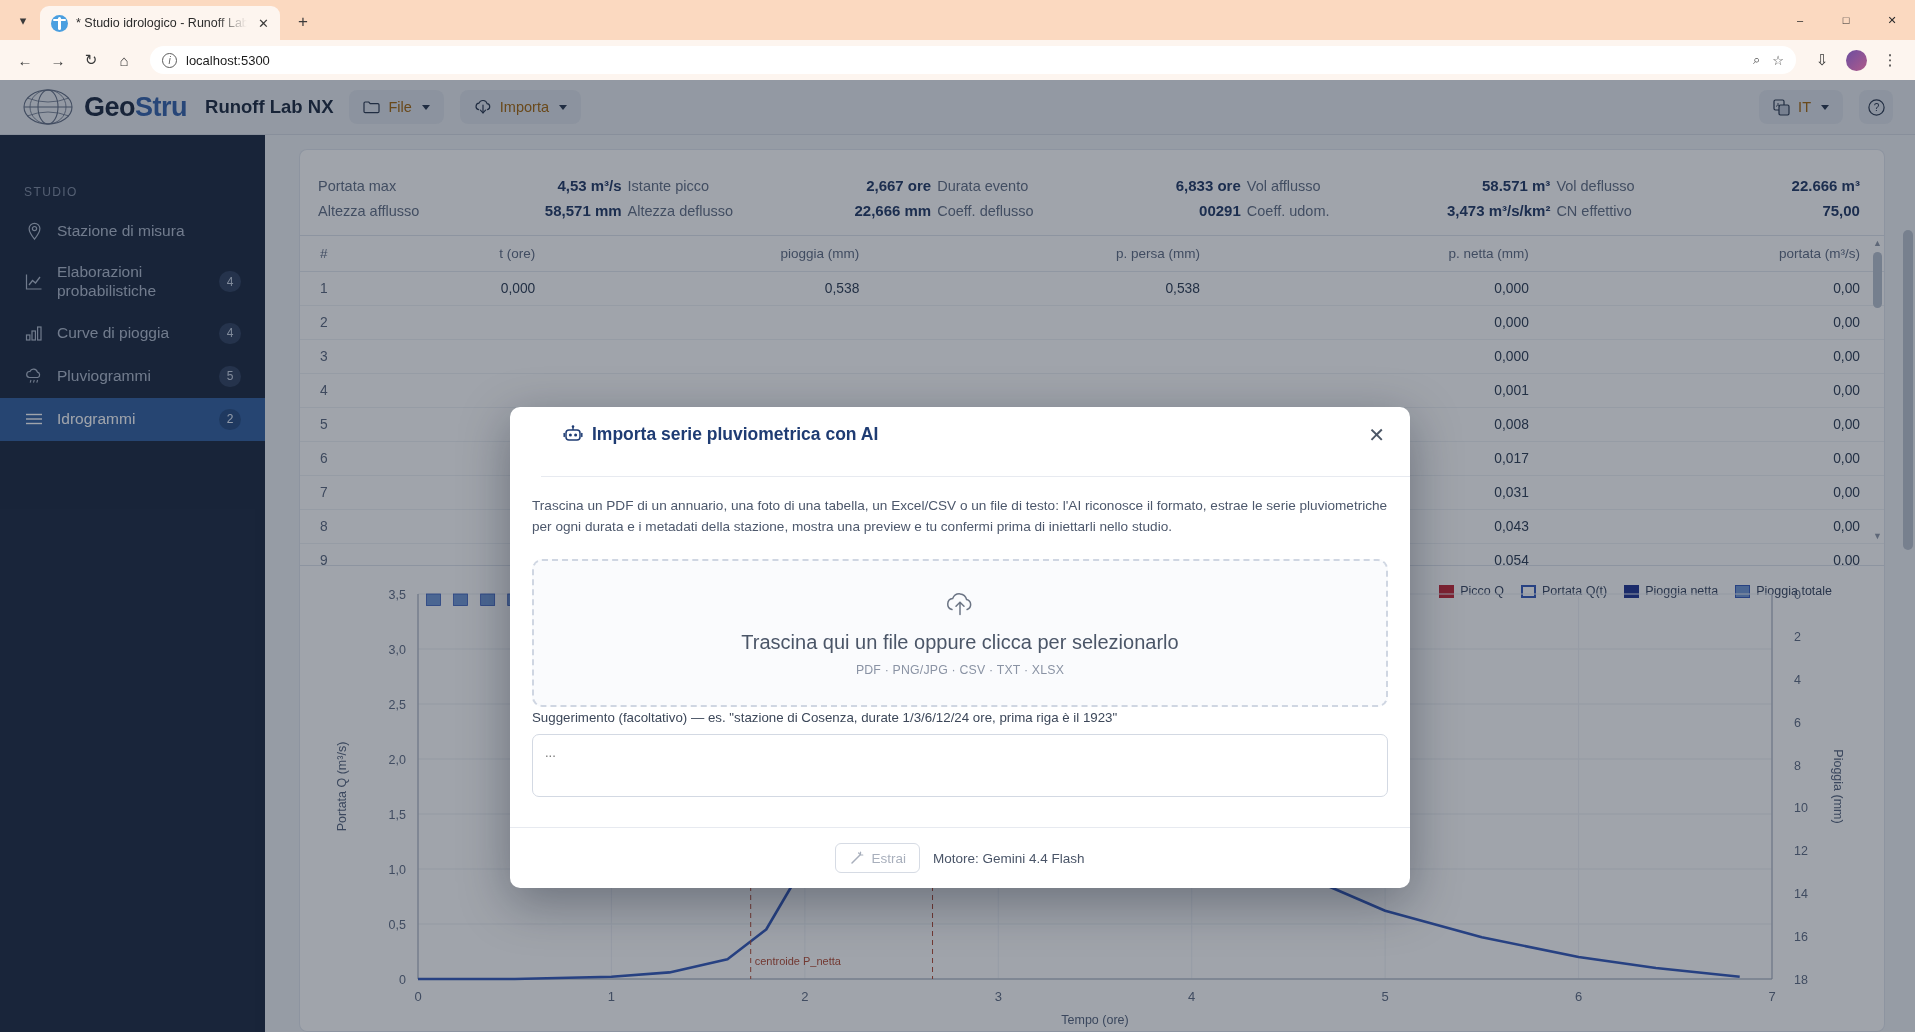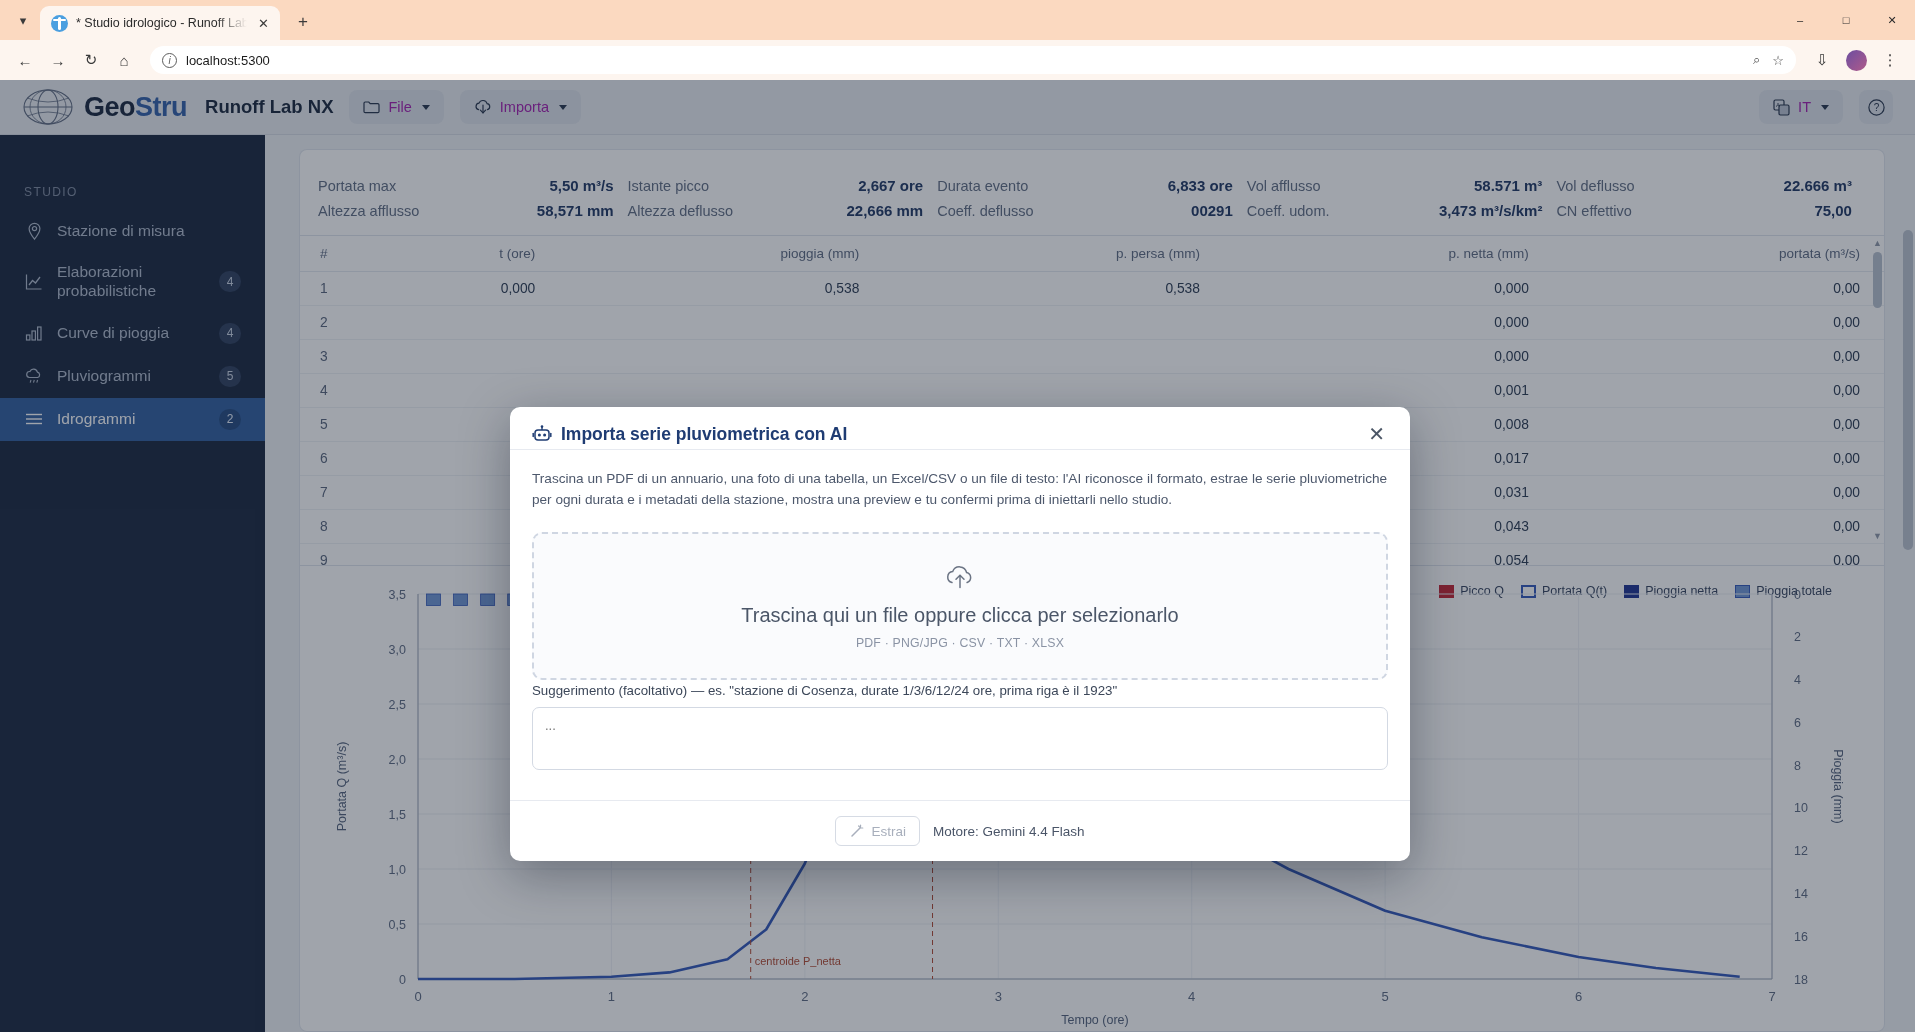--- a/index.html
+++ b/index.html
@@ -80,21 +80,21 @@
     display: flex; align-items: center; padding: 0 22px; gap: 16px; flex: 0 0 55px;
   }
   .brand { display: flex; align-items: center; gap: 10px; }
   .globe { width: 52px; height: 38px; }
   .brandname { font-size: 27px; font-weight: 800; letter-spacing: -0.5px; }
   .brandname .geo { color: #15243c; }
   .brandname .stru { color: #2f5ea8; }
   .appname { font-size: 18.5px; font-weight: 700; color: #16243a; margin-left: 2px; }
   .tbtn {
     height: 34px; padding: 0 14px; border-radius: 8px; background: #dde2ea;
-    display: flex; align-items: center; gap: 8px; font-size: 14.5px; color: #a21caf;
+    display: flex; align-items: center; gap: 8px; font-size: 14.5px; color: #a16207;
     border: none; cursor: pointer;
   }
   .caret { border-left: 4px solid transparent; border-right: 4px solid transparent;
     border-top: 5px solid #24324a; margin-left: 2px; }
   .appbar-spacer { flex: 1; }
   .helpbtn { width: 34px; height: 34px; border-radius: 8px; background: #dde2ea;
     display:flex; align-items:center; justify-content:center; color: #24324a; }
 
   .body { flex: 1; display: flex; min-height: 0; }
 
@@ -121,21 +121,21 @@
   
   .main { flex: 1; min-width: 0; padding: 14px 30px 0 34px; overflow: hidden;
     display: flex; flex-direction: column; }
 
   .topstrip { height: 12px; background: #fff; border: 1px solid #dfe4ec;
     border-radius: 8px 8px 0 0; border-bottom: none; }
 
   .stats { background: #fff; border: 1px solid #dfe4ec; border-top: none;
     padding: 12px 18px 12px; }
   .stat-row { display: flex; align-items: baseline; padding: 4px 0; }
-  .stat-cell { flex: 1; display: flex; align-items: baseline; gap: 6px; padding-right: 14px; }
+  .stat-cell { flex: 1; display: flex; align-items: baseline; gap: 6px; padding-right: 6px; }
   .stat-k { font-size: 14.5px; color: #5e6b82; white-space: nowrap; }
   .stat-v { flex: 1; text-align: right; font-size: 15px; font-weight: 700; color: #1c3461;
     white-space: nowrap; }
 
   
   .tablewrap { background: #fff; border: 1px solid #dfe4ec; border-top: none;
     position: relative; height: 330px; overflow: hidden; }
   table { width: 100%; border-collapse: collapse; }
   thead th {
     font-size: 13.5px; font-weight: 500; color: #5b6880; text-align: right;
@@ -161,22 +161,23 @@
   .plot { position: absolute; left: 0; right: 0; top: 0; bottom: 0; }
 
   
   .overlay { position: absolute; inset: 0; background: rgba(28,38,56,0.42); z-index: 40; }
   .modal {
     position: absolute; left: 510px; top: 327px; width: 900px;
     background: #fff; border-radius: 10px; z-index: 50;
     box-shadow: 0 14px 50px rgba(10,18,34,0.35); overflow: hidden;
   }
   .modal-head {
-    display: flex; padding: 17px 22px 4px;
+    display: flex; align-items: center; padding: 17px 22px 31px;
     border-bottom: 1px solid #e7eaf0;
+    margin-left: 31px;
   }
   .modal-title { font-size: 17.5px; font-weight: 700; color: #1f3c73;
     display: flex; align-items: center; gap: 9px; }
   .modal-x { margin-left: auto; font-size: 20px; color: #4b5666; cursor: pointer;
     line-height: 1; padding: 0 3px; }
   .modal-body { padding: 18px 22px 6px; }
   .modal-desc { font-size: 13.6px; color: #4d586c; line-height: 1.56; }
   .dropzone {
     margin-top: 22px; border: 2px dashed #cfd6e2; border-radius: 10px;
     background: #fafbfd; height: 148px; display: flex; flex-direction: column;
@@ -365,21 +366,21 @@
       </div>
 
       <div class="main">
 
         <div class="topstrip"></div>
 
         <div class="stats">
           <div class="stat-row">
             <div class="stat-cell">
               <span class="stat-k">Portata max</span>
-              <span class="stat-v">5,50 m³/s</span>
+              <span class="stat-v">4,53 m³/s</span>
             </div>
             <div class="stat-cell">
               <span class="stat-k">Istante picco</span>
               <span class="stat-v">2,667 ore</span>
             </div>
             <div class="stat-cell">
               <span class="stat-k">Durata evento</span>
               <span class="stat-v">6,833 ore</span>
             </div>
             <div class="stat-cell">

